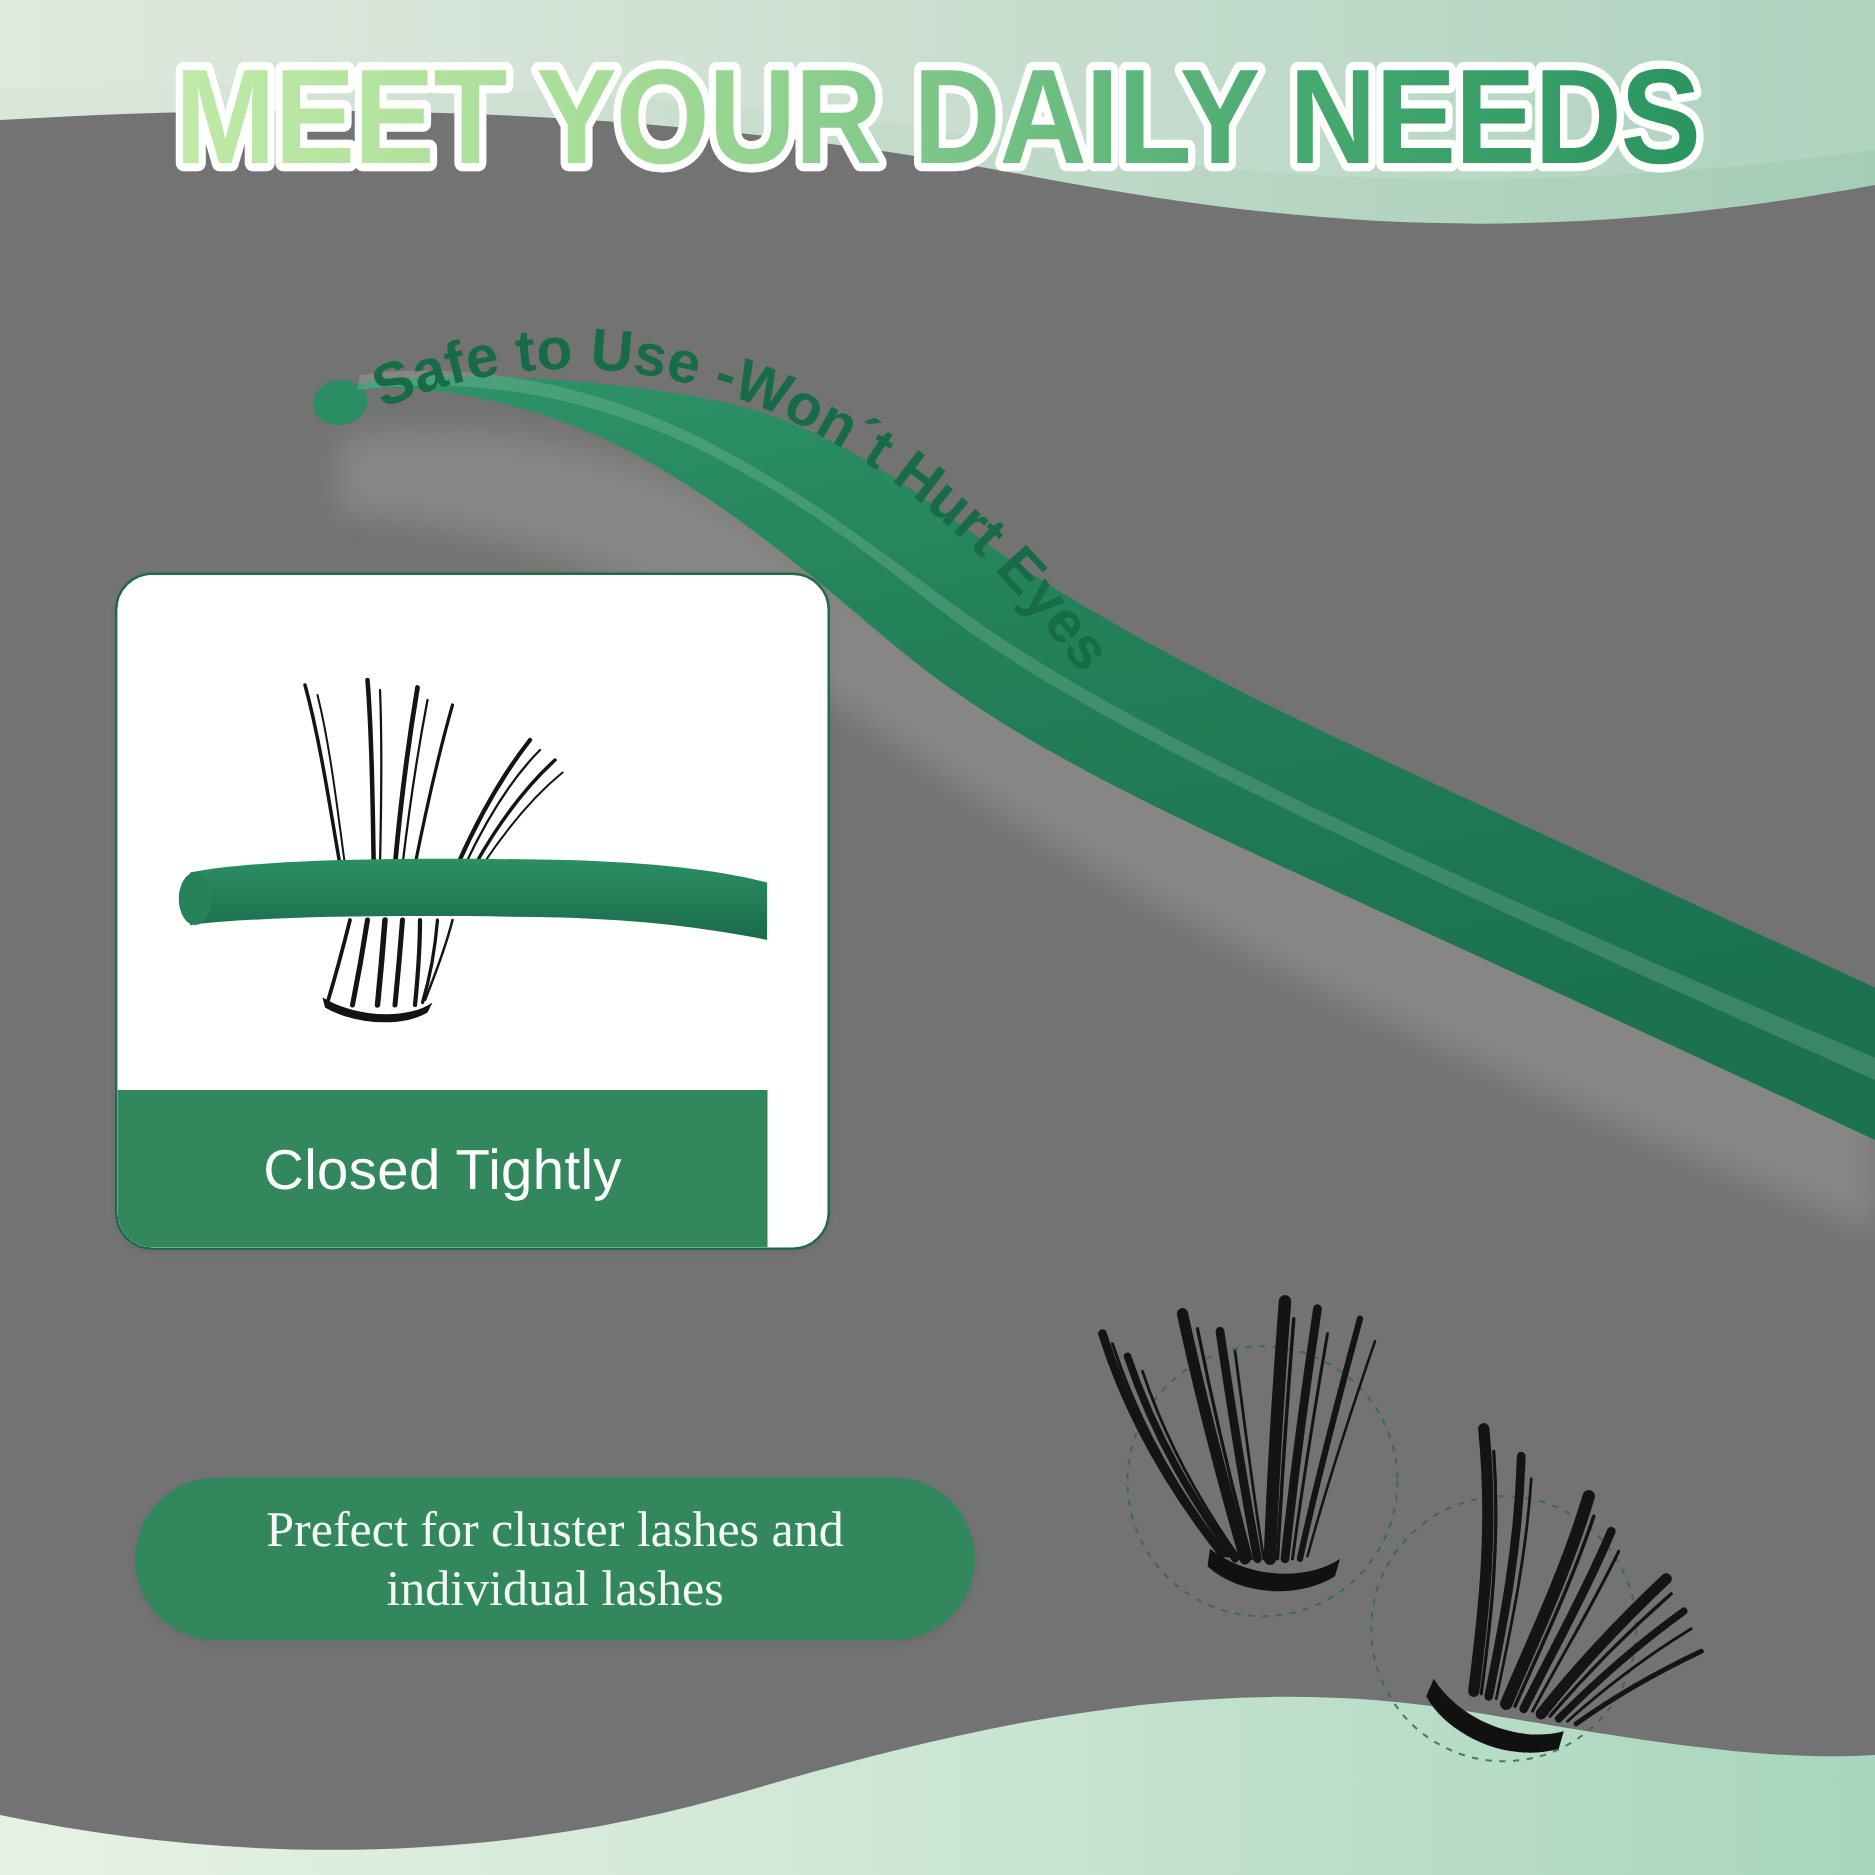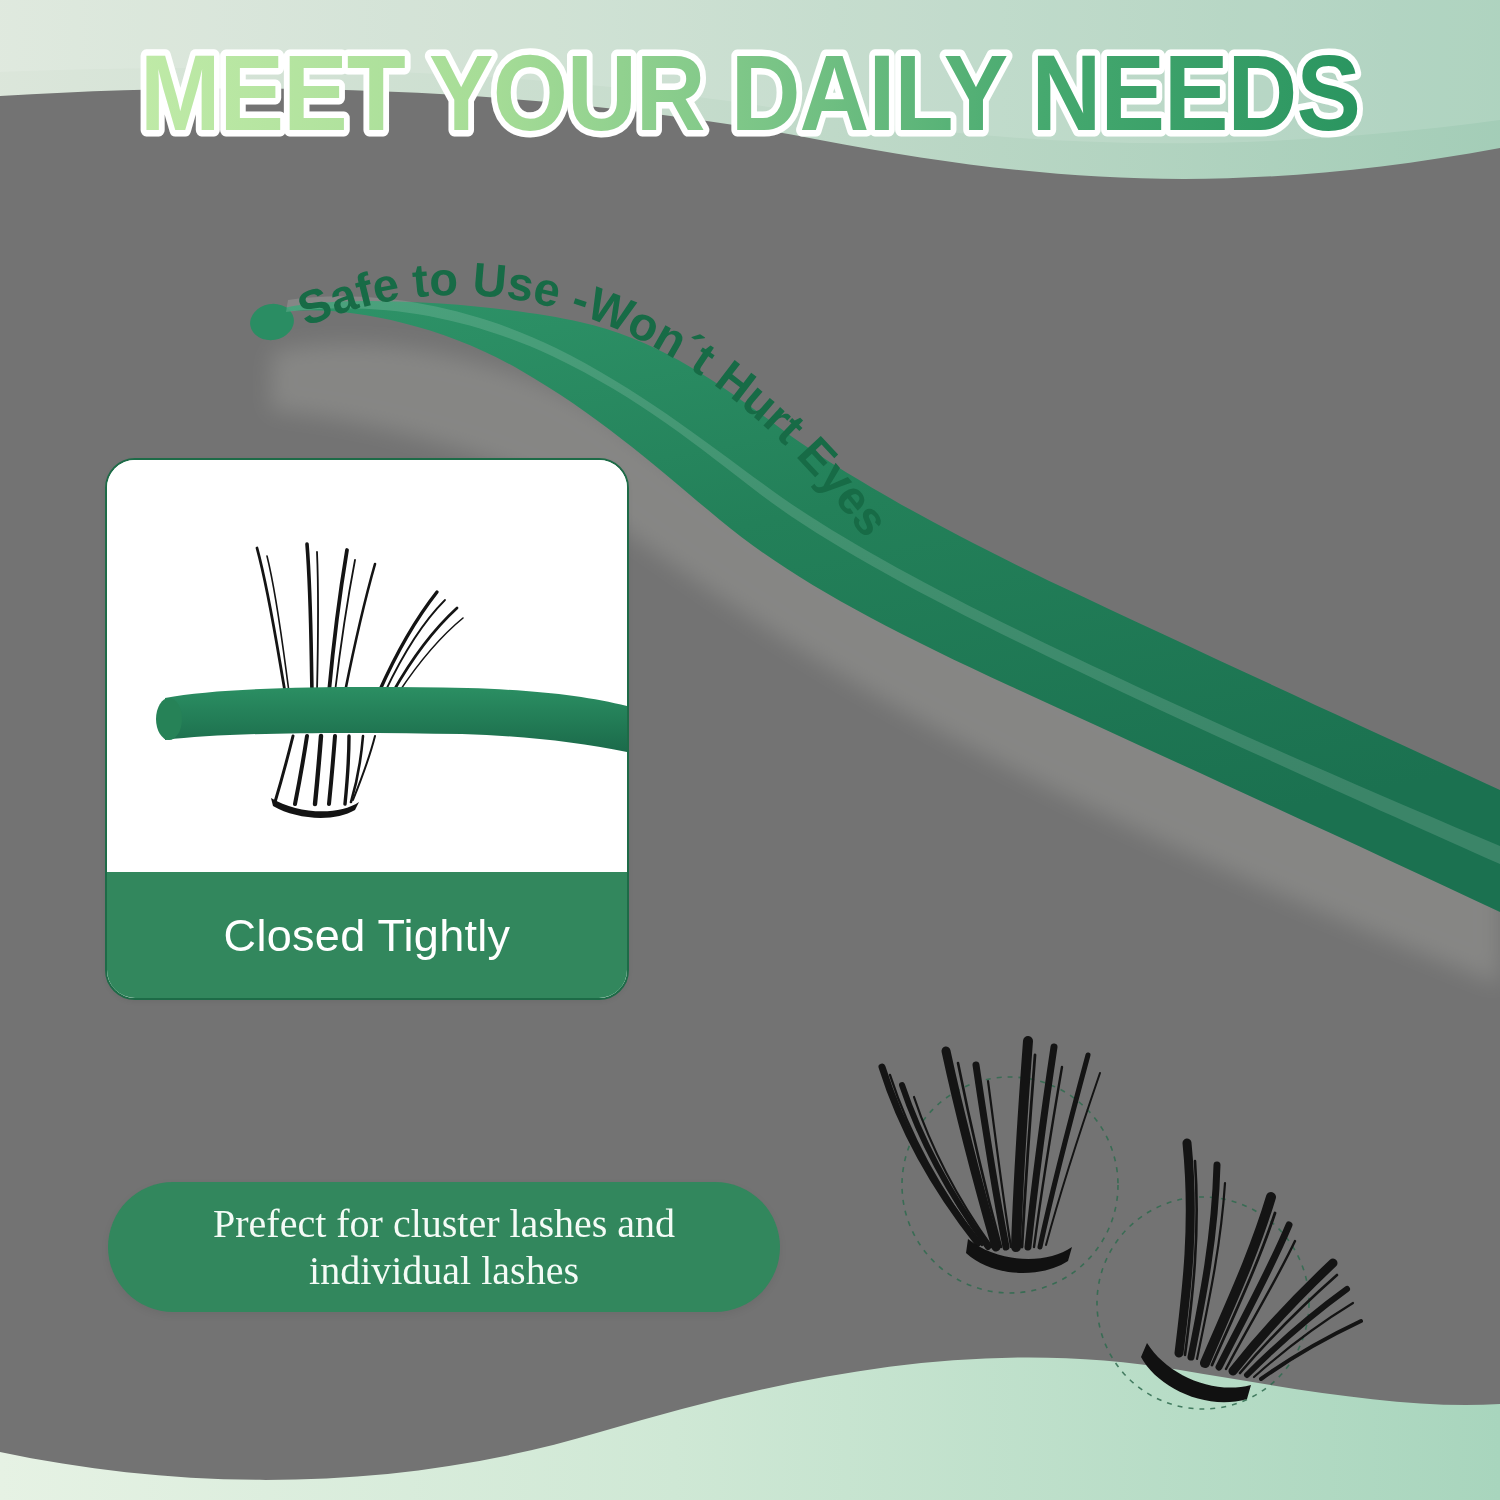--- a/index.html
+++ b/index.html
@@ -39,30 +39,31 @@
     font-weight: bold;
     letter-spacing: -1px;
   }
 
   
   #tweezer-layer { z-index: 3; }
 
   
   #closed-card {
     position: absolute;
-    left: 105px;
+    left: 92px;
     top: 458px;
     width: 520px;
     height: 538px;
     border: 2px solid #1d6b47;
     border-radius: 30px;
     background: #ffffff;
     overflow: hidden;
     z-index: 5;
     box-shadow: 0 2px 5px rgba(0,0,0,0.05);
+    padding-left: 48px;
   }
   #card-photo {
     position: absolute;
     left: 0; top: 0;
     width: 520px;
     height: 412px;
     background: #ffffff;
     overflow: hidden;
   }
   #card-footer {

